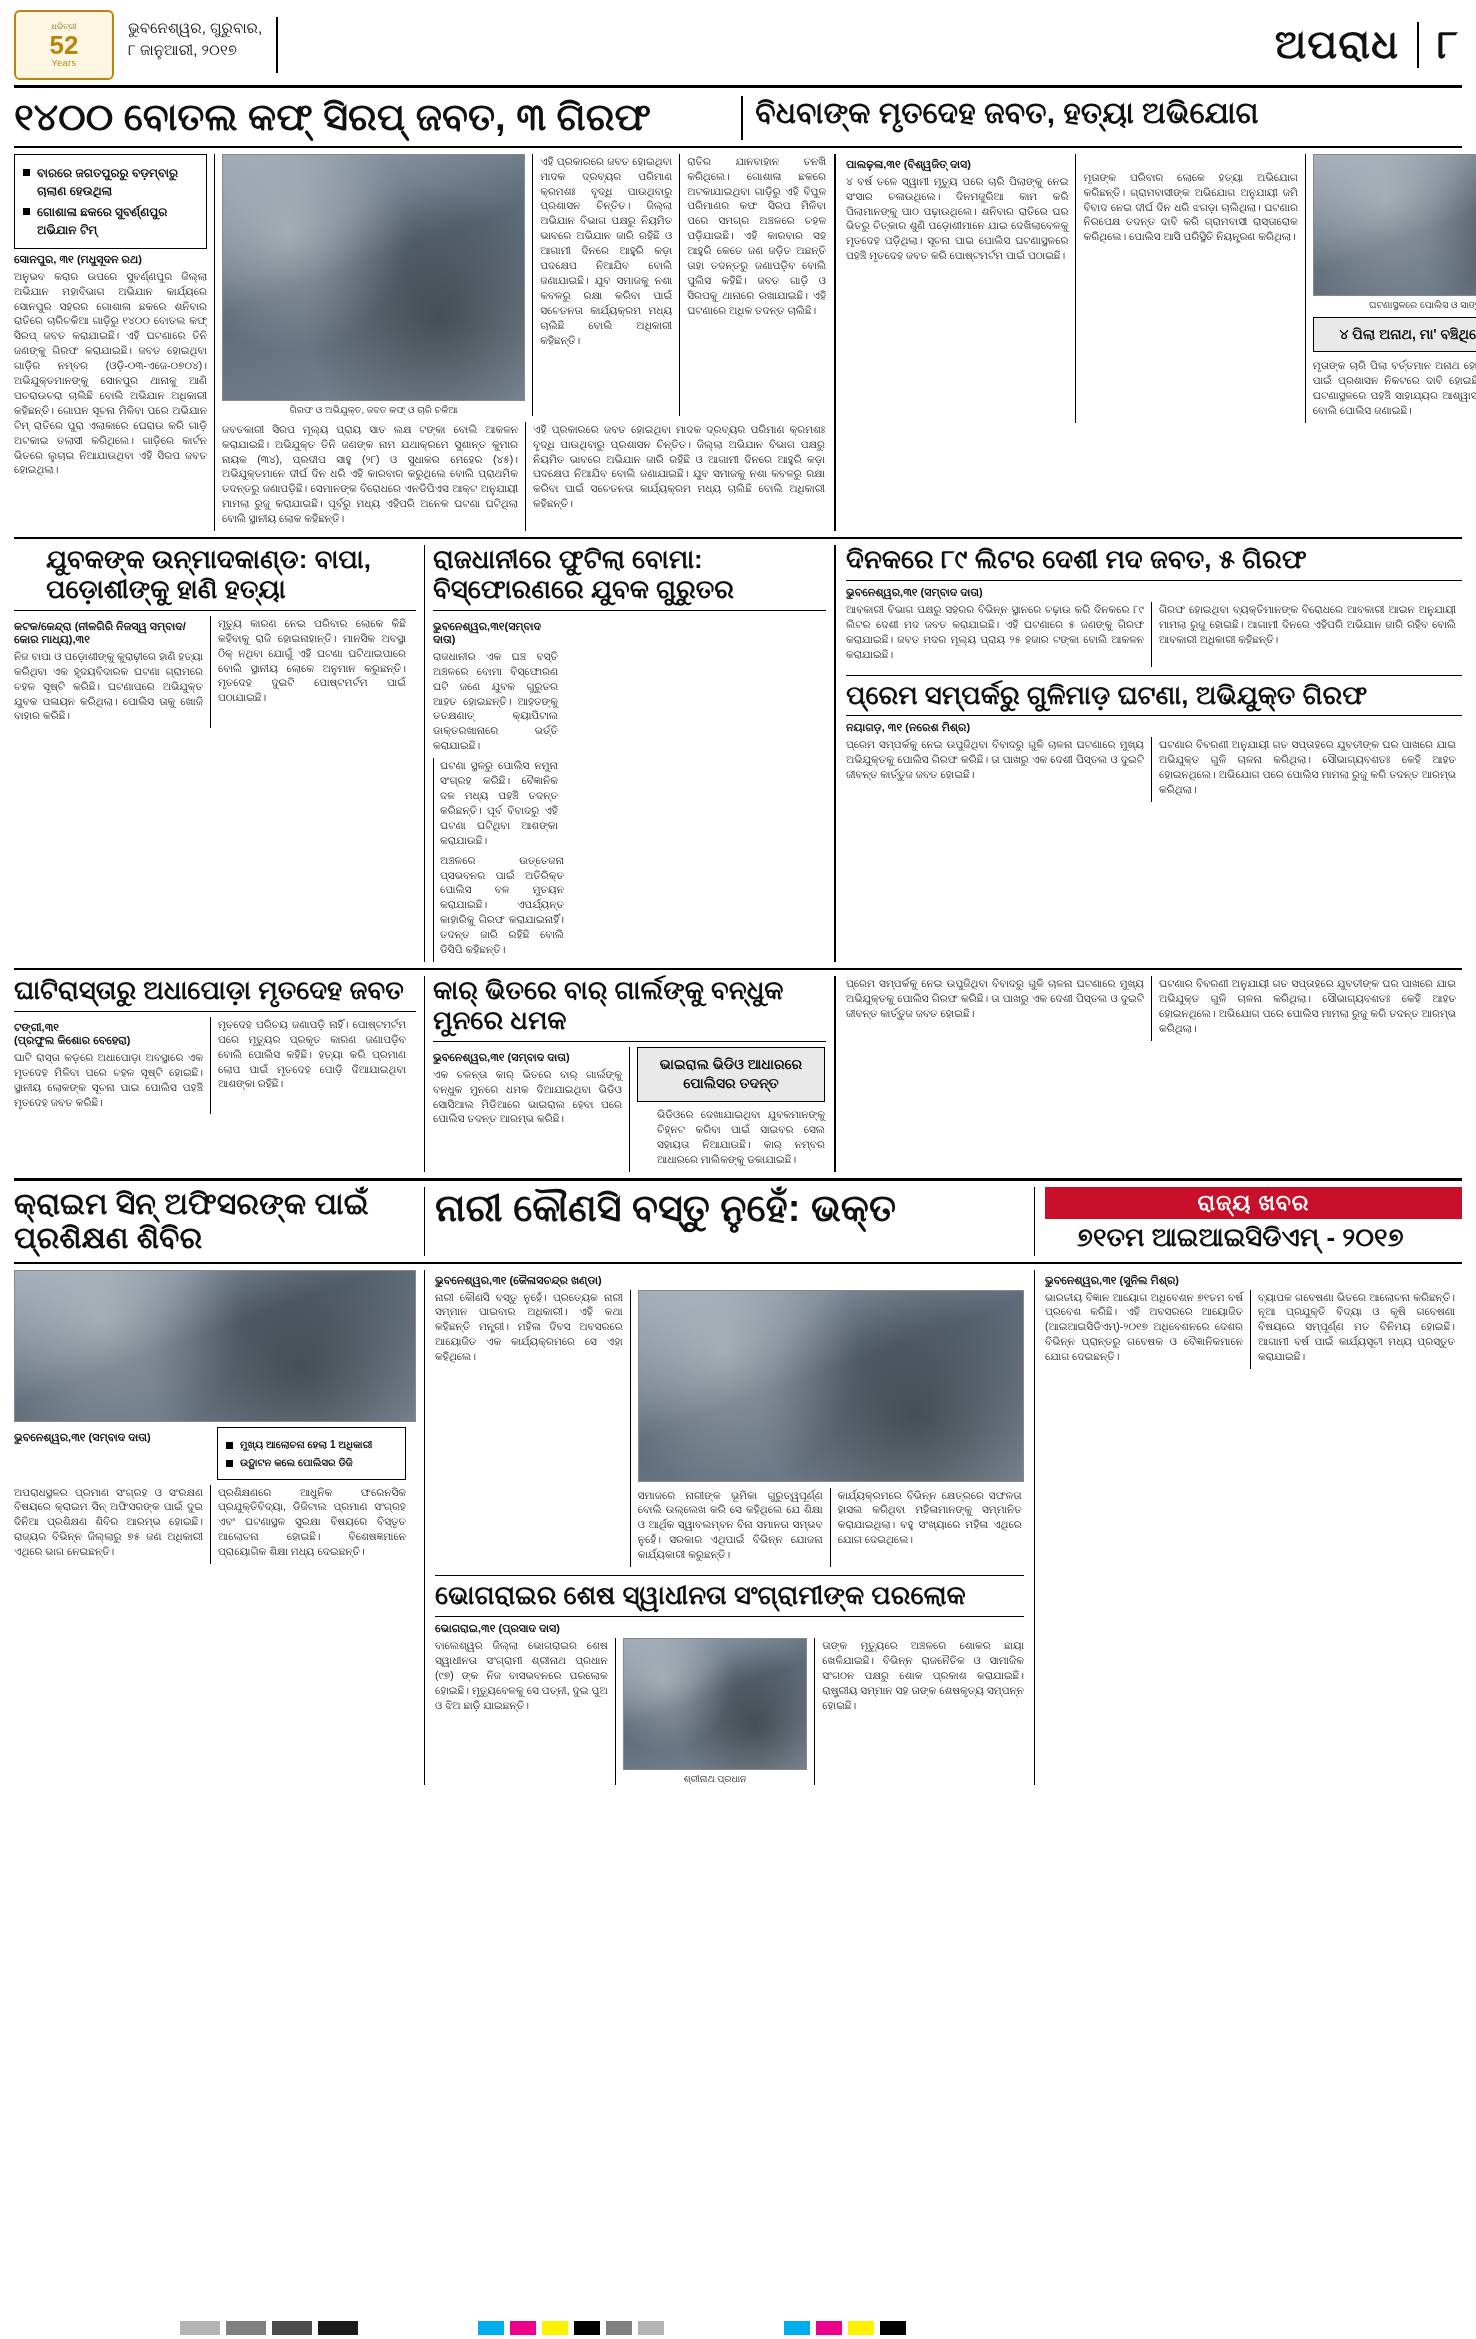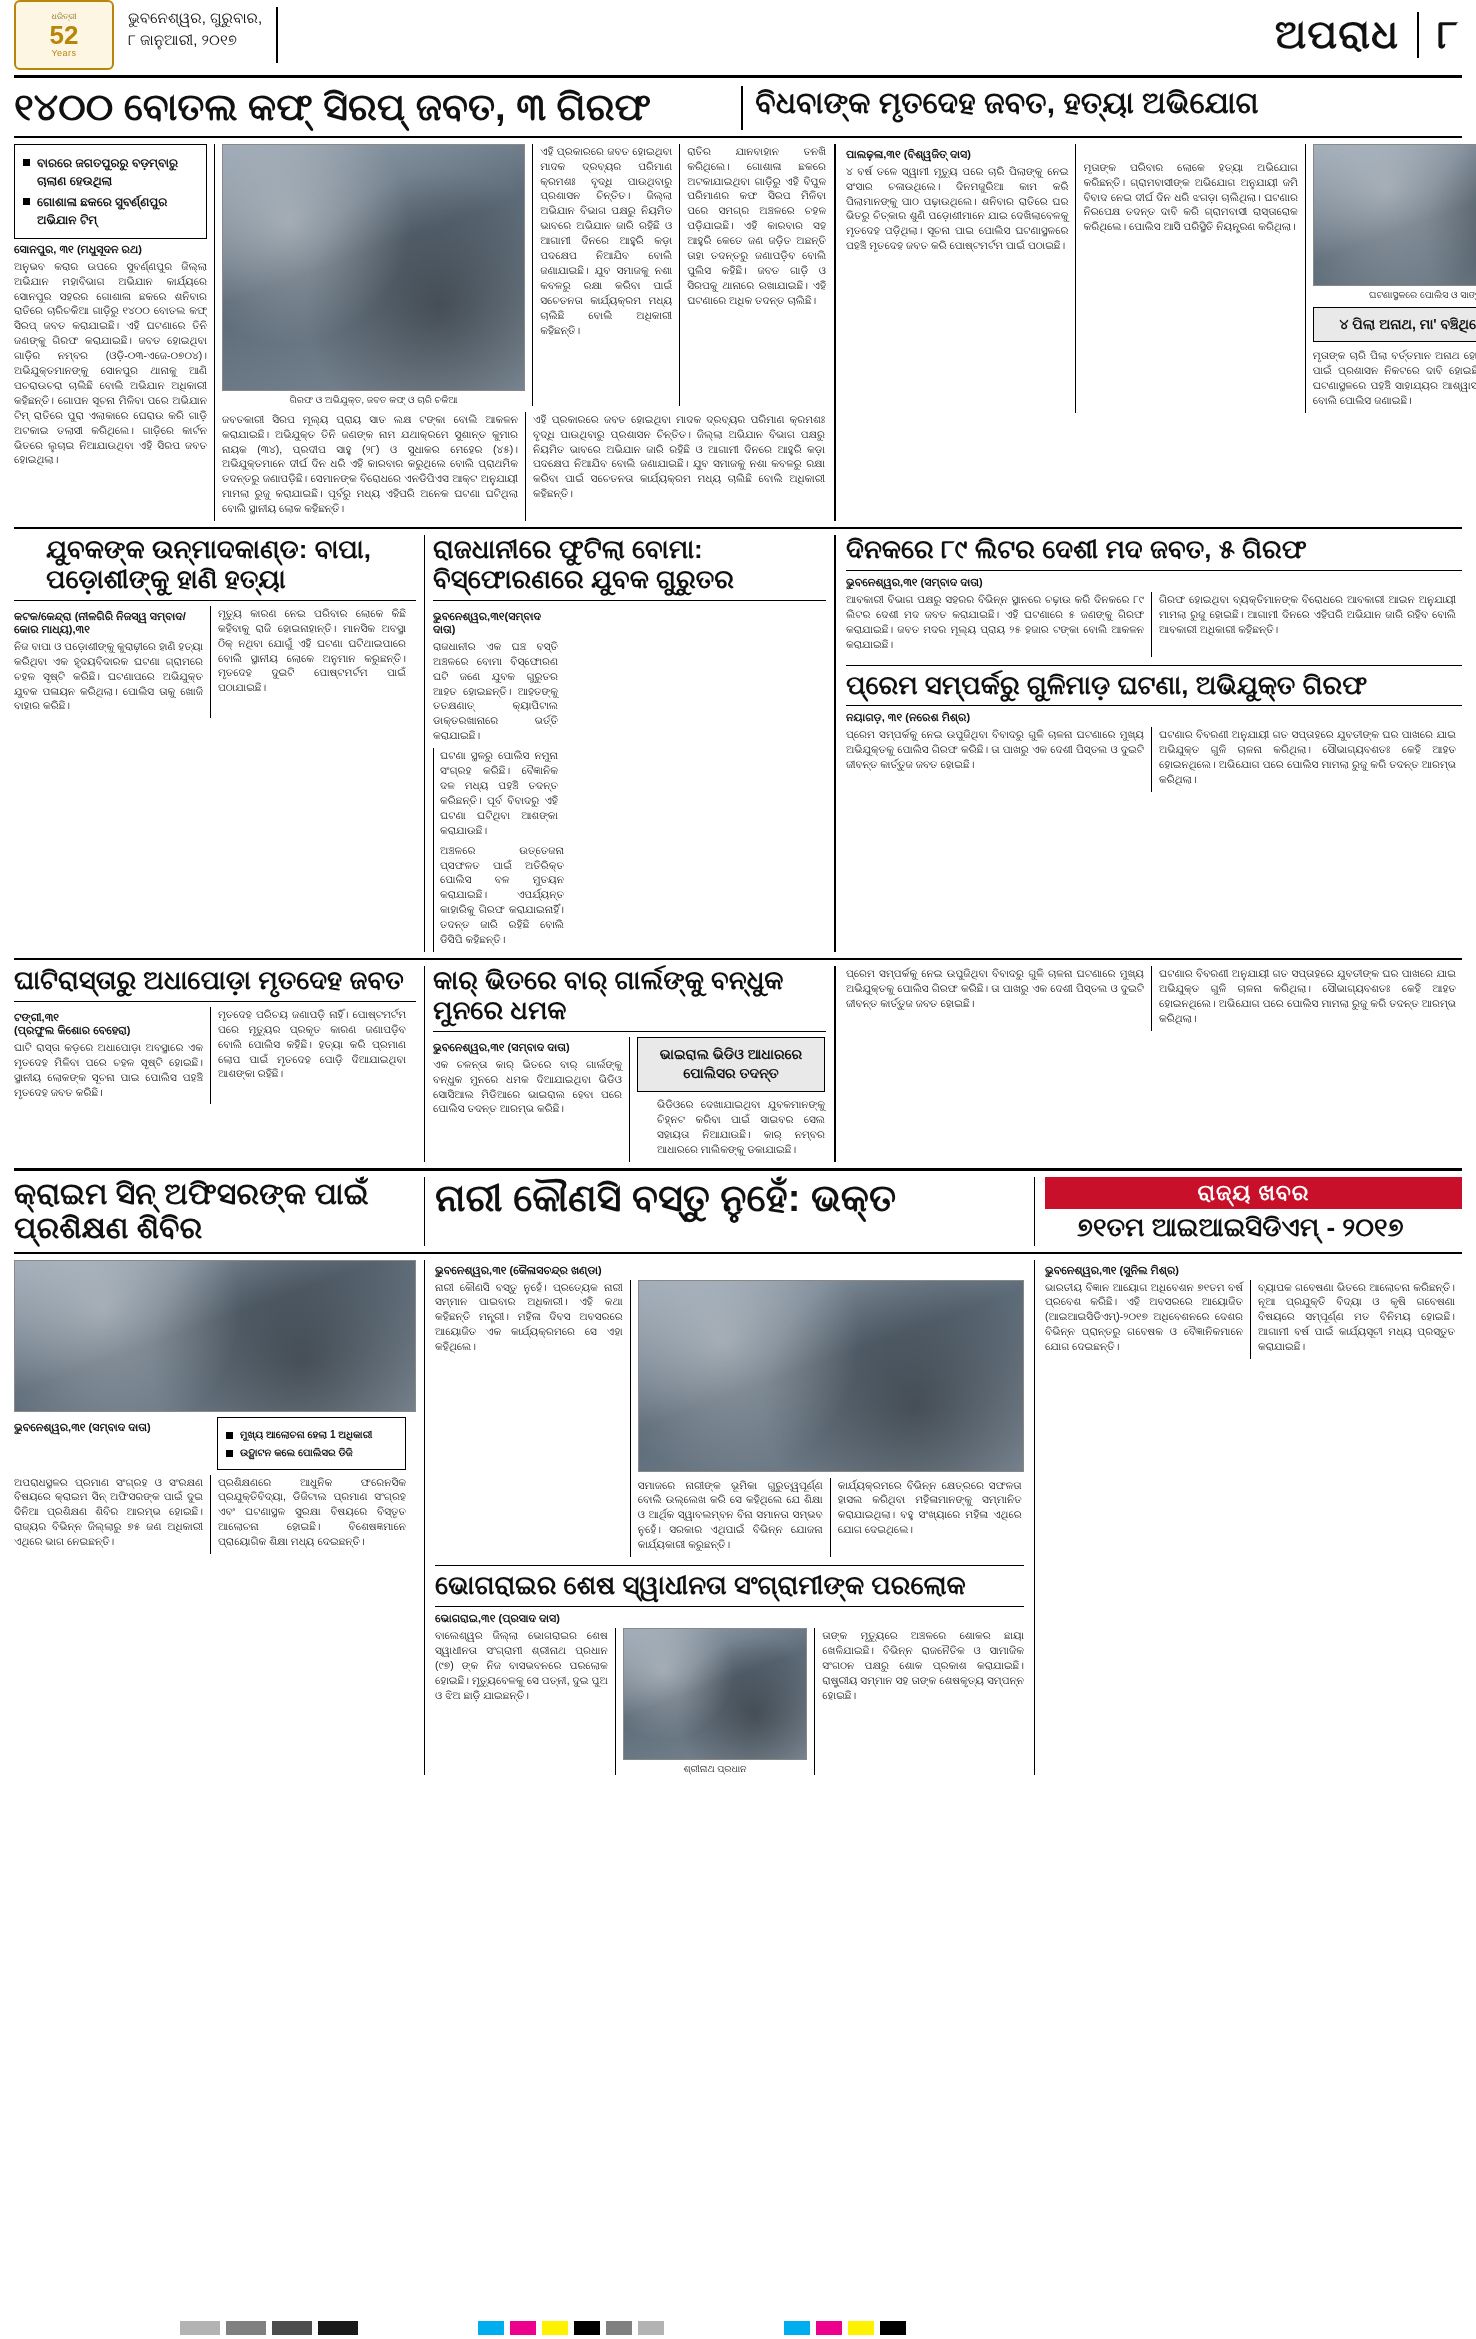--- a/index.html
+++ b/index.html
@@ -3,21 +3,21 @@
 <meta charset="utf-8">
 <style>
   html,body{margin:0;padding:0;background:#fff;}
   body{
     width:1476px;height:2339px;
     font-family:"Liberation Sans", sans-serif;
     color:#111;
     position:relative;
     overflow:hidden;
   }
-  .page{position:relative;width:1476px;height:2339px;background:#fff;box-sizing:border-box;padding:0 14px;}
+  .page{position:relative;width:1476px;height:2339px;background:#fff;box-sizing:border-box;padding:10px 14px;}
 
   
   .masthead{display:flex;align-items:center;border-bottom:3px solid #000;padding-bottom:6px;height:78px;box-sizing:border-box;}
   .logo-badge{
     width:96px;height:66px;border:2px solid #b8860b;border-radius:6px;
     display:flex;flex-direction:column;align-items:center;justify-content:center;
     background:#fdf6e3;margin-right:10px;position:relative;
   }
   .logo-badge .yrs{font-size:26px;font-weight:bold;color:#b8860b;line-height:1;}
   .logo-badge .yrs-sub{font-size:9px;color:#b8860b;letter-spacing:.5px;}
@@ -196,21 +196,21 @@
               <p>ରାଜଧାନୀର ଏକ ଘଞ୍ଚ ବସ୍ତି ଅଞ୍ଚଳରେ ବୋମା ବିସ୍ଫୋରଣ ଘଟି ଜଣେ ଯୁବକ ଗୁରୁତର ଆହତ ହୋଇଛନ୍ତି। ଆହତଙ୍କୁ ତତକ୍ଷଣାତ୍ କ୍ୟାପିଟାଲ ଡାକ୍ତରଖାନାରେ ଭର୍ତ୍ତି କରାଯାଇଛି।</p>
             </div>
         </div>
         <div style="width:131px;padding:0 6px;box-sizing:border-box;border-left:1px solid #000;">
           <div class="body-txt">
               <p>ଘଟଣା ସ୍ଥଳରୁ ପୋଲିସ ନମୁନା ସଂଗ୍ରହ କରିଛି। ବୈଜ୍ଞାନିକ ଦଳ ମଧ୍ୟ ପହଞ୍ଚି ତଦନ୍ତ କରିଛନ୍ତି। ପୂର୍ବ ବିବାଦରୁ ଏହି ଘଟଣା ଘଟିଥିବା ଆଶଙ୍କା କରାଯାଉଛି।</p>
             </div>
         </div>
         <div style="width:131px;padding-left:6px;box-sizing:border-box;border-left:1px solid #000;">
           <div class="body-txt">
-              <p>ଅଞ୍ଚଳରେ ଉତ୍ତେଜନା ପ୍ସଫଳତ ପାଇଁ ଅତିରିକ୍ତ ପୋଲିସ ବଳ ମୁତୟନ କରାଯାଇଛି। ଏପର୍ଯ୍ୟନ୍ତ କାହାରିକୁ ଗିରଫ କରାଯାଇନାହିଁ। ତଦନ୍ତ ଜାରି ରହିଛି ବୋଲି ଡିସିପି କହିଛନ୍ତି।</p>
+              <p>ଅଞ୍ଚଳରେ ଉତ୍ତେଜନା ପ୍ସଭବନର ପାଇଁ ଅତିରିକ୍ତ ପୋଲିସ ବଳ ମୁତୟନ କରାଯାଇଛି। ଏପର୍ଯ୍ୟନ୍ତ କାହାରିକୁ ଗିରଫ କରାଯାଇନାହିଁ। ତଦନ୍ତ ଜାରି ରହିଛି ବୋଲି ଡିସିପି କହିଛନ୍ତି।</p>
             </div>
         </div>
       </div>
     </div>
 
     <div style="width:628px;box-sizing:border-box;border-left:2px solid #000;padding-left:10px;">
       <div class="hl h-m">ଦିନକରେ ୮୯ ଲିଟର ଦେଶୀ ମଦ ଜବତ, ୫ ଗିରଫ</div>
       <div class="thin-rule"></div>
       <div class="dateline">ଭୁବନେଶ୍ୱର,୩୧ (ସମ୍ବାଦ ଦାତା)</div>
       <div style="display:flex;">

